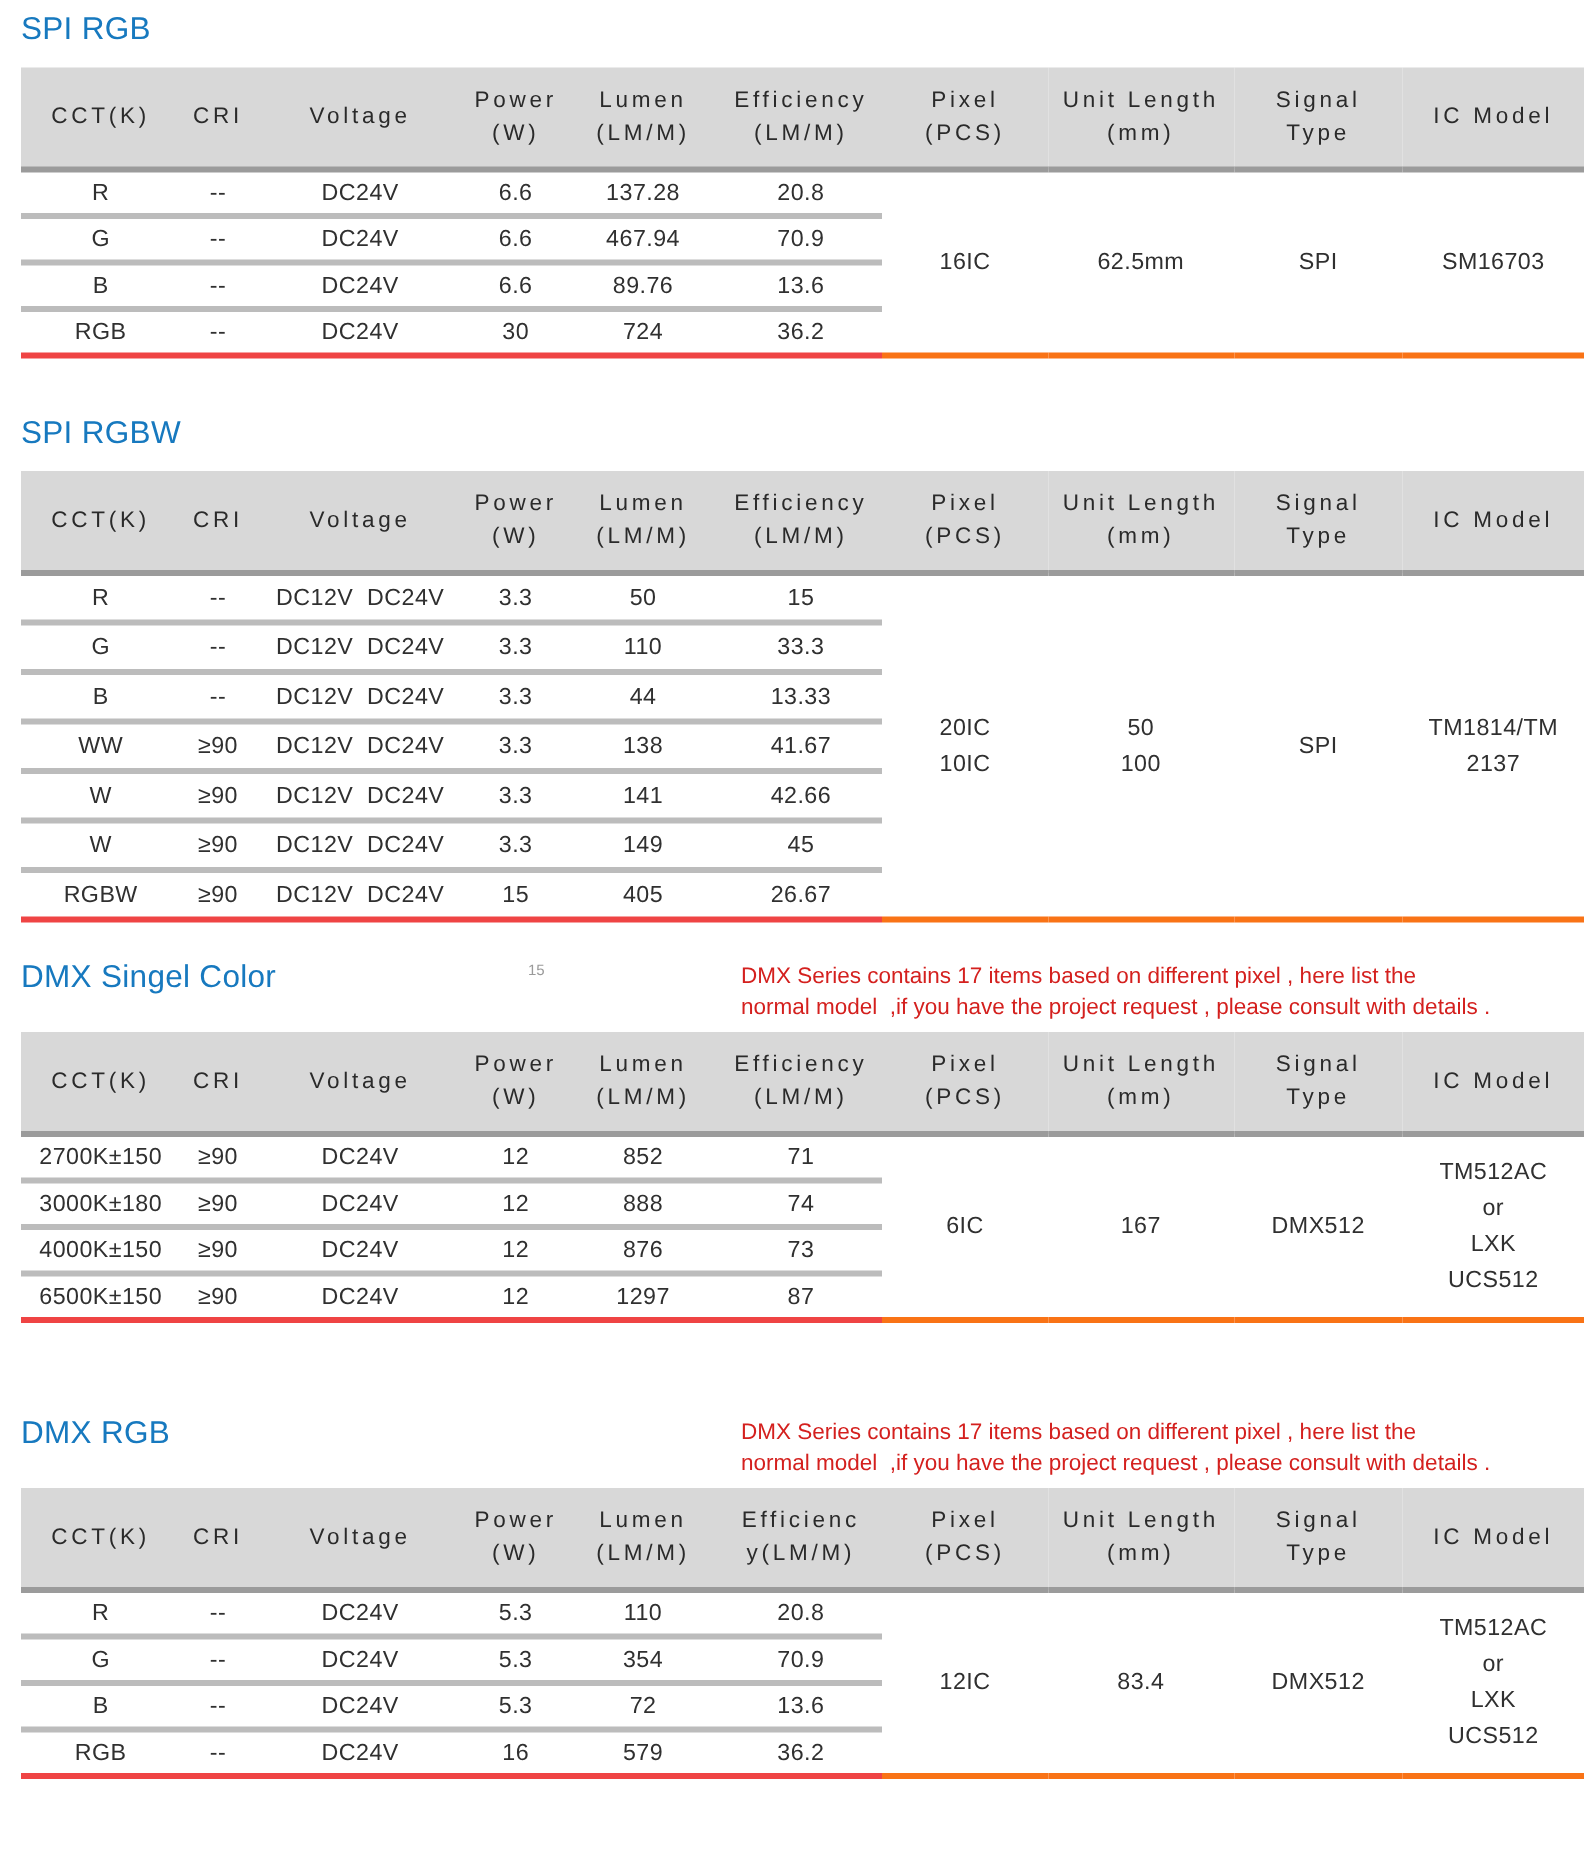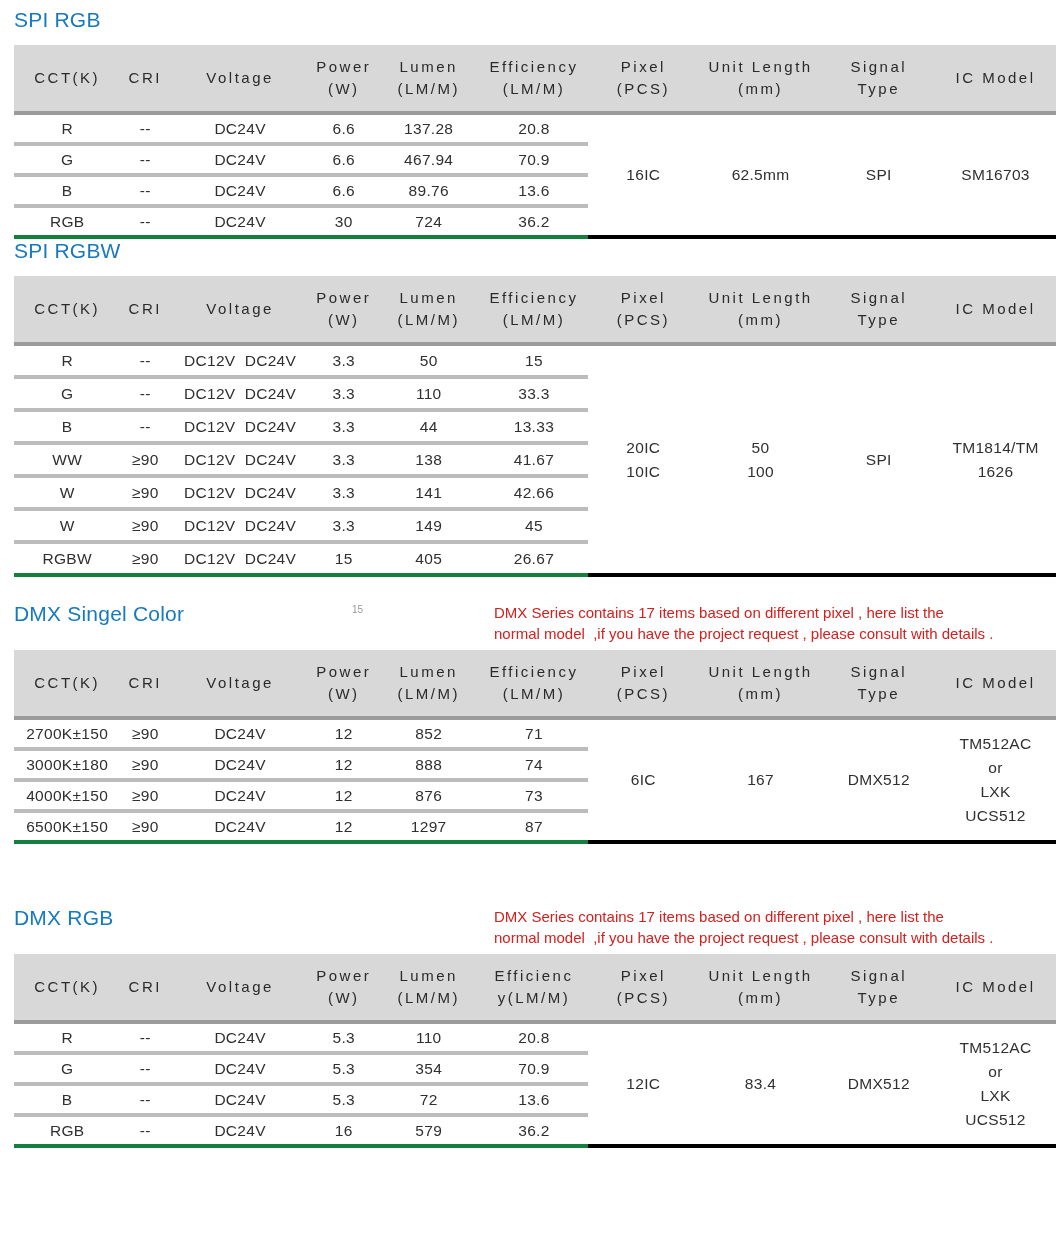--- a/index.html
+++ b/index.html
@@ -11,21 +11,21 @@
   #sheet {
     width: 1060px;
     height: 1238px;
     box-sizing: border-box;
     padding: 0 14px;
     overflow: hidden;
     background: #ffffff;
   }
   .sec { margin: 0; }
   .sec-0 { margin-top: 8px; }
-  .sec-1 { }
+  .sec-1 { margin-top: 38px; }
   .sec-2 { margin-top: 25px; }
   .sec-3 { margin-top: 62px; }
 
   .sec-head {
     position: relative;
     display: flex;
     align-items: flex-start;
   }
   .sec-title {
     color: var(--title-blue, #1779bf);
@@ -78,23 +78,23 @@
     text-align: center;
     vertical-align: middle;
     font-size: 15.5px;
     color: #303030;
     letter-spacing: 0.3px;
     padding: 0;
     white-space: pre-wrap;
   }
   .sec-1 tbody td { height: 29px; }
   td.sep { border-bottom: 4px solid #bcbcbc; }
-  tbody tr:last-child td { border-bottom: 4px solid #15803d; }
+  tbody tr:last-child td { border-bottom: 4px solid #ef4444; }
   td.merged {
-    border-bottom: 4px solid #000000;
+    border-bottom: 4px solid #f97316;
     line-height: 24px;
   }
 </style>
 </head>
 <body>
 
 <div id="sheet">
   <div class="sec sec-0">
     <div class="sec-head">
       <span class="sec-title">SPI RGB</span>
@@ -267,21 +267,21 @@
             <td class="sep">DC12V  DC24V</td>
             <td class="sep">3.3</td>
             <td class="sep">50</td>
             <td class="sep">15</td>
             <td rowspan="7" class="merged">20IC
 10IC</td>
             <td rowspan="7" class="merged">50
 100</td>
             <td rowspan="7" class="merged">SPI</td>
             <td rowspan="7" class="merged">TM1814/TM
-1626</td>
+2137</td>
           </tr>
           <tr>
             <td class="sep">G</td>
             <td class="sep">--</td>
             <td class="sep">DC12V  DC24V</td>
             <td class="sep">3.3</td>
             <td class="sep">110</td>
             <td class="sep">33.3</td>
           </tr>
           <tr>

